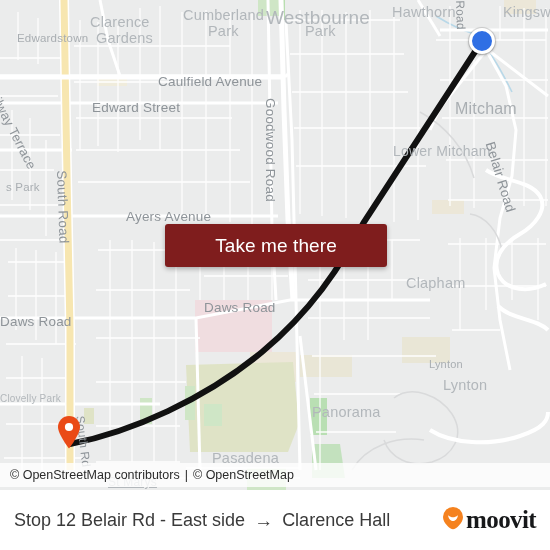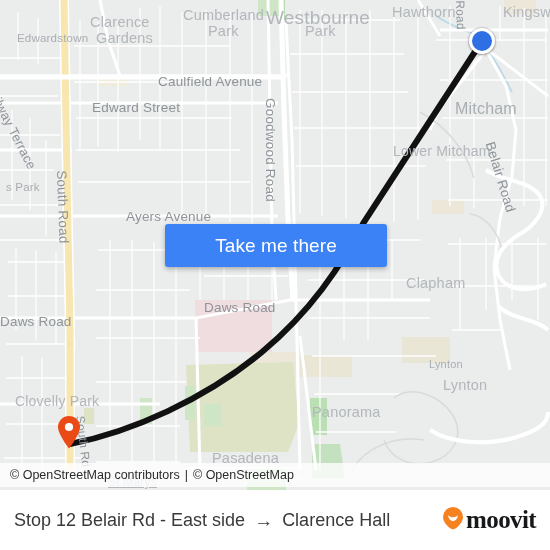--- a/index.html
+++ b/index.html
@@ -37,21 +37,21 @@
     box-shadow:0 0 0 1px rgba(0,0,0,.10), 0 1px 3px rgba(0,0,0,.35);
     left:469px;top:28px;box-sizing:border-box;
   }
   .pin{
     position:absolute;left:57px;top:415px;width:24px;height:34px;
   }
 
   
   .cta{
     position:absolute;left:165px;top:224px;width:222px;height:43px;
-    background:#3b82f6;border:none;border-radius:3px;
+    background:#7f1d1d;border:none;border-radius:3px;
     color:#ffffff;font-size:19px;
     font-family:"Liberation Sans", sans-serif;
     letter-spacing:.1px;
     cursor:pointer;
     box-shadow:0 2px 5px rgba(0,0,0,.28);
     display:flex;align-items:center;justify-content:center;
     padding:0;
   }
 
   
@@ -201,21 +201,21 @@
         <div class="lbl place" style="left: 183px; top: 7px; font-size: 14.5px;">Cumberland</div>
         <div class="lbl place" style="left: 208px; top: 23px; font-size: 14.5px;">Park</div>
         <div class="lbl place" style="left: 266px; top: 7px; font-size: 19px;">Westbourne</div>
         <div class="lbl place" style="left: 305px; top: 23px; font-size: 14.5px;">Park</div>
         <div class="lbl place" style="left: 392px; top: 4px; font-size: 14.5px;">Hawthorn</div>
         <div class="lbl place" style="left: 503px; top: 4px; font-size: 14.5px;">Kingswo</div>
         <div class="lbl suburb" style="left: 0px; top: 181px; font-size: 11.5px; margin-left: 6px;">s Park</div>
         <div class="lbl suburb" style="left: 455px; top: 100px; font-size: 16px;">Mitcham</div>
         <div class="lbl place" style="left: 393px; top: 143px; font-size: 14px;">Lower Mitcham</div>
         <div class="lbl place" style="left: 406px; top: 275px; font-size: 14.5px;">Clapham</div>
-        <div class="lbl place" style="left: 0px; top: 393px; font-size: 14px; margin-left: 15px;">Clovelly Park</div>
+        <div class="lbl place" style="left: 0px; top: 393px; font-size: 10px;">Clovelly Park</div>
         <div class="lbl suburb" style="left: 429px; top: 358px; font-size: 11px;">Lynton</div>
         <div class="lbl place" style="left: 443px; top: 377px; font-size: 14.5px;">Lynton</div>
         <div class="lbl place" style="left: 312px; top: 404px; font-size: 14.5px;">Panorama</div>
         <div class="lbl place" style="left: 212px; top: 450px; font-size: 14.5px;">Pasadena</div>
         <div class="lbl place" style="left: 108px; top: 475px; font-size: 12px; text-decoration: underline;">St Marys</div>
         <div class="lbl road" style="left: 158px; top: 74px; font-size: 13.5px;">Caulfield Avenue</div>
         <div class="lbl road" style="left: 92px; top: 100px; font-size: 13.5px;">Edward Street</div>
         <div class="lbl road" style="left: 126px; top: 209px; font-size: 13.5px;">Ayers Avenue</div>
         <div class="lbl road" style="left: 0px; top: 314px; font-size: 13.5px;">Daws Road</div>
         <div class="lbl road" style="left: 204px; top: 300px; font-size: 13.5px;">Daws Road</div>

